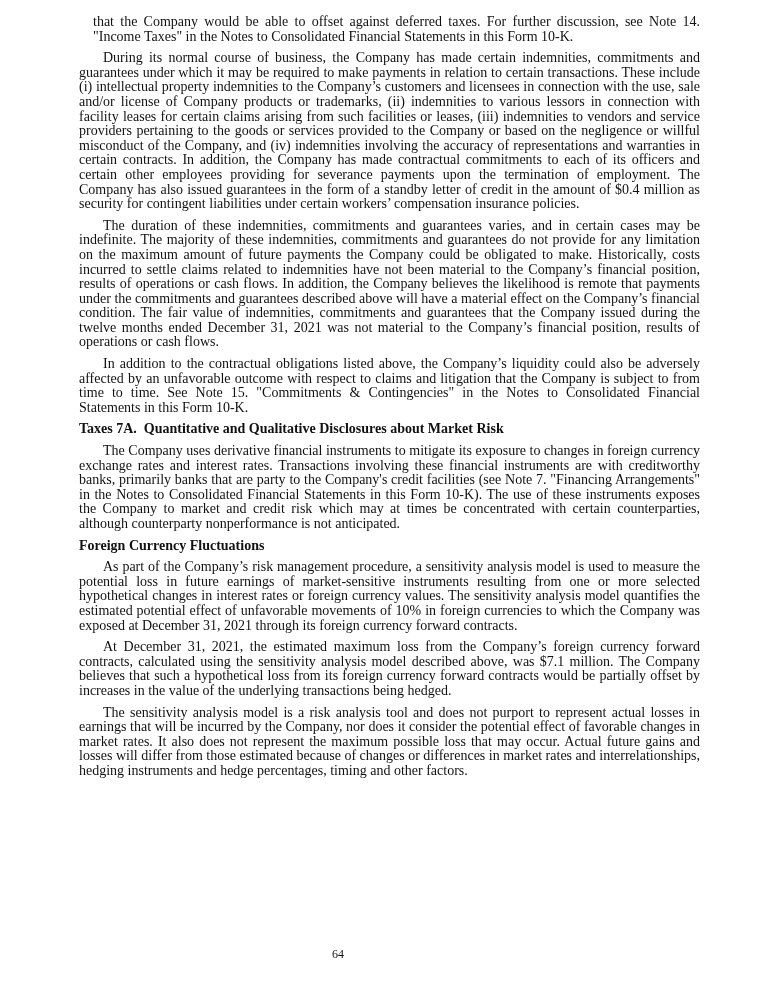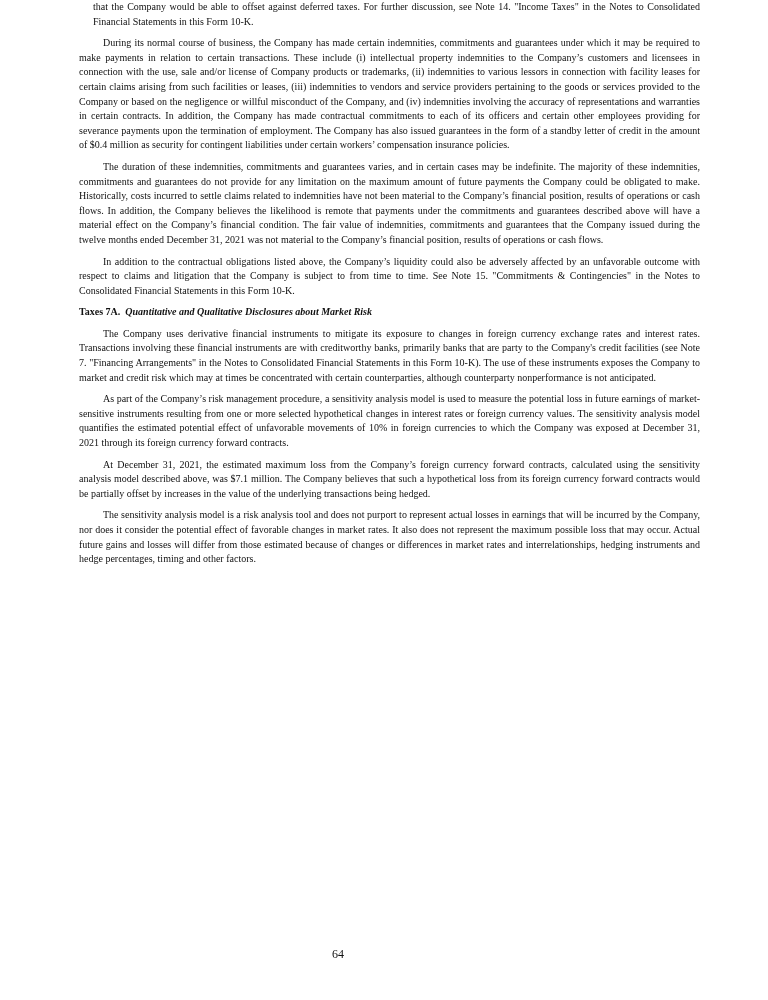--- a/index.html
+++ b/index.html
@@ -1,42 +1,43 @@
 <!DOCTYPE html>
 <html><head>
 <meta charset="utf-8">
 <style>
   html, body { margin: 0; padding: 0; background: #ffffff; }
   body { width: 768px; height: 1000px; position: relative; overflow: hidden; }
   .page {
-    position: absolute; left: 79px; top: 0; width: 621px;
-    font-family: "Liberation Serif", serif; font-size: 10px; line-height: 14.6px; color: #111;
+    position: absolute; left: 79px; top: 15px; width: 621px;
+    font-family: "Liberation Serif", serif; font-size: 14px; line-height: 14.6px; color: #111;
   }
   .para { margin: 0 0 7px 0; text-align: justify; text-indent: 24px; }
   .para.cont { text-indent: 0; padding-left: 14px; }
   .heading { margin: 0 0 7px 0; font-weight: bold; }
-  .heading .ital { font-style: italic; }
+  .heading .ital { }
   .page-number {
     position: absolute; left: 0; width: 676px; top: 947px; text-align: center;
     font-family: "Liberation Serif", serif; font-size: 12px; color: #111;
   }
 </style>
 </head>
 <body>
 
 <div class="page">
   <p class="para cont">that the Company would be able to offset against deferred taxes. For further discussion, see Note 14. "Income Taxes" in the Notes to Consolidated Financial Statements in this Form 10-K.</p>
   <p class="para">During its normal course of business, the Company has made certain indemnities, commitments and guarantees under which it may be required to make payments in relation to certain transactions. These include (i) intellectual property indemnities to the Company’s customers and licensees in connection with the use, sale and/or license of Company products or trademarks, (ii) indemnities to various lessors in connection with facility leases for certain claims arising from such facilities or leases, (iii) indemnities to vendors and service providers pertaining to the goods or services provided to the Company or based on the negligence or willful misconduct of the Company, and (iv) indemnities involving the accuracy of representations and warranties in certain contracts. In addition, the Company has made contractual commitments to each of its officers and certain other employees providing for severance payments upon the termination of employment. The Company has also issued guarantees in the form of a standby letter of credit in the amount of $0.4 million as security for contingent liabilities under certain workers’ compensation insurance policies.</p>
   <p class="para">The duration of these indemnities, commitments and guarantees varies, and in certain cases may be indefinite. The majority of these indemnities, commitments and guarantees do not provide for any limitation on the maximum amount of future payments the Company could be obligated to make. Historically, costs incurred to settle claims related to indemnities have not been material to the Company’s financial position, results of operations or cash flows. In addition, the Company believes the likelihood is remote that payments under the commitments and guarantees described above will have a material effect on the Company’s financial condition. The fair value of indemnities, commitments and guarantees that the Company issued during the twelve months ended December 31, 2021 was not material to the Company’s financial position, results of operations or cash flows.</p>
   <p class="para">In addition to the contractual obligations listed above, the Company’s liquidity could also be adversely affected by an unfavorable outcome with respect to claims and litigation that the Company is subject to from time to time.  See Note 15. "Commitments &amp; Contingencies" in the Notes to Consolidated Financial Statements in this Form 10-K.</p>
 
   <div class="heading">
     <span>Taxes 7A.</span>&nbsp;
     <span class="ital">Quantitative and Qualitative Disclosures about Market Risk</span>
   </div>
   <p class="para">The Company uses derivative financial instruments to mitigate its exposure to changes in foreign currency exchange rates and interest rates. Transactions involving these financial instruments are with creditworthy banks, primarily banks that are party to the Company's credit facilities (see Note 7. "Financing Arrangements" in the Notes to Consolidated Financial Statements in this Form 10-K). The use of these instruments exposes the Company to market and credit risk which may at times be concentrated with certain counterparties, although counterparty nonperformance is not anticipated.</p>
 
+  <div class="heading">Foreign Currency Fluctuations</div>
   <p class="para">As part of the Company’s risk management procedure, a sensitivity analysis model is used to measure the potential loss in future earnings of market-sensitive instruments resulting from one or more selected hypothetical changes in interest rates or foreign currency values. The sensitivity analysis model quantifies the estimated potential effect of unfavorable movements of 10% in foreign currencies to which the Company was exposed at December 31, 2021 through its foreign currency forward contracts.</p>
   <p class="para">At December 31, 2021, the estimated maximum loss from the Company’s foreign currency forward contracts, calculated using the sensitivity analysis model described above, was $7.1 million. The Company believes that such a hypothetical loss from its foreign currency forward contracts would be partially offset by increases in the value of the underlying transactions being hedged.</p>
   <p class="para">The sensitivity analysis model is a risk analysis tool and does not purport to represent actual losses in earnings that will be incurred by the Company, nor does it consider the potential effect of favorable changes in market rates. It also does not represent the maximum possible loss that may occur. Actual future gains and losses will differ from those estimated because of changes or differences in market rates and interrelationships, hedging instruments and hedge percentages, timing and other factors.</p>
 </div>
 
 <div class="page-number">64</div>
 
 </body></html>

